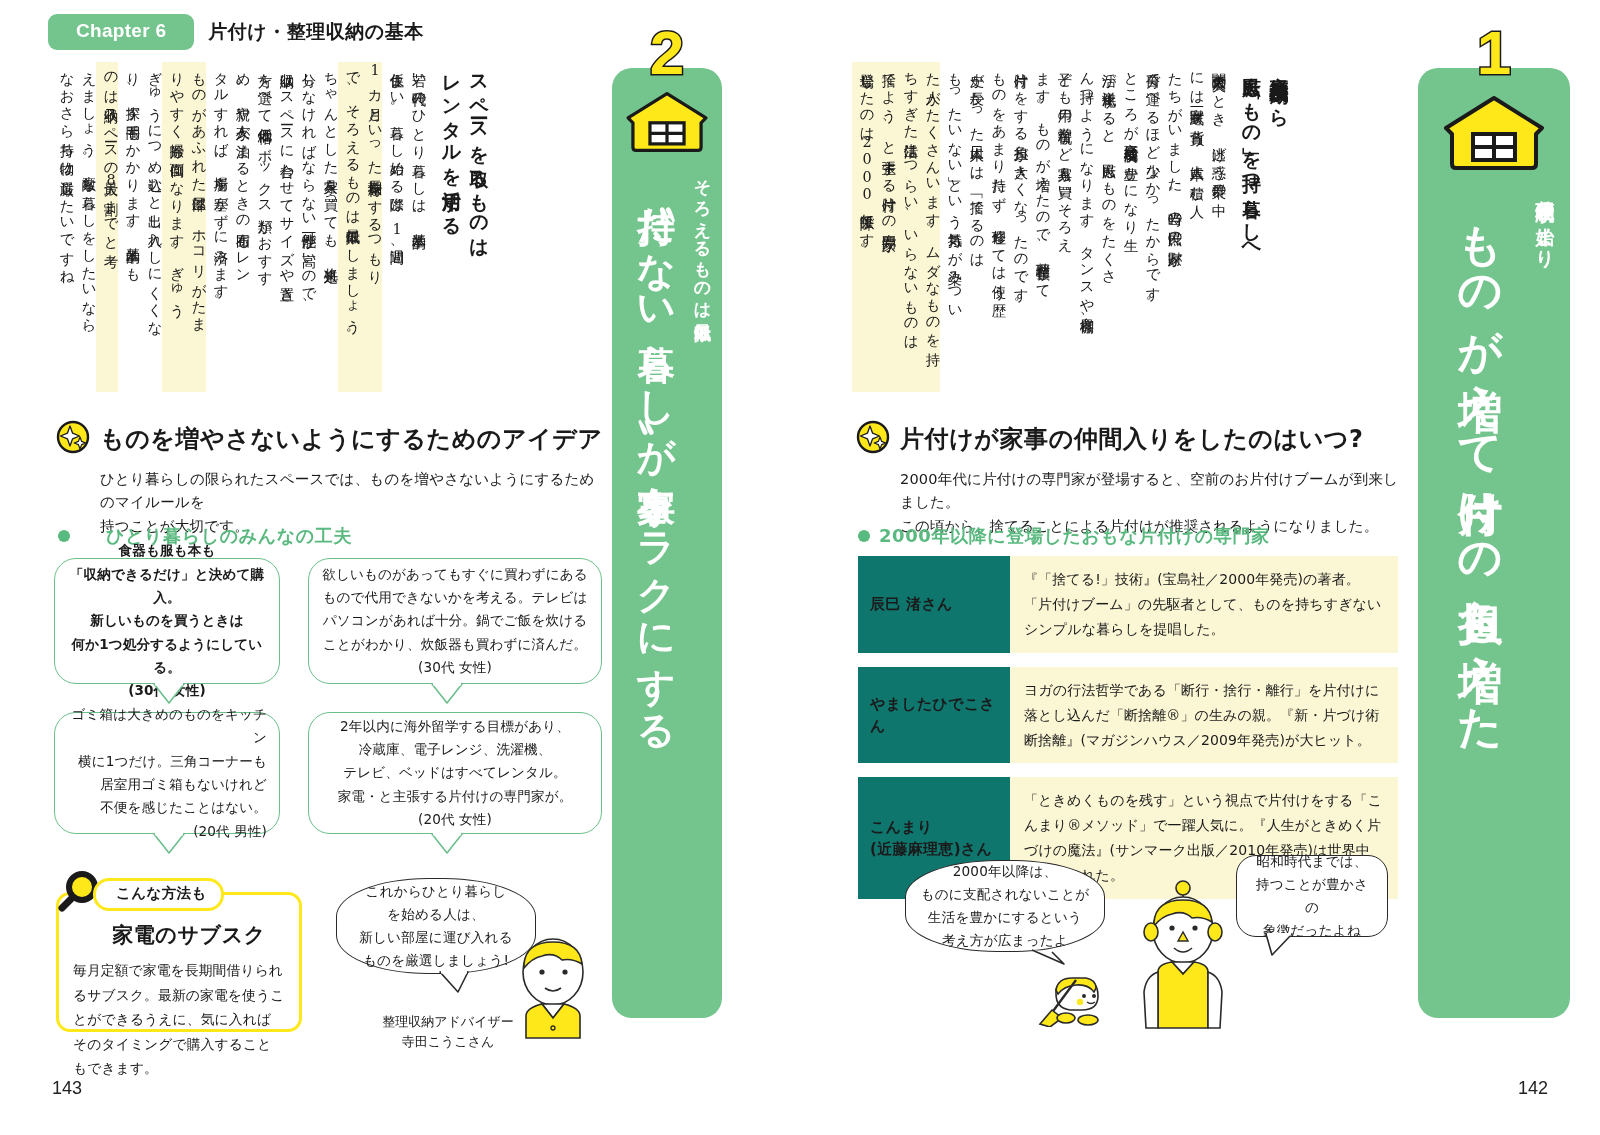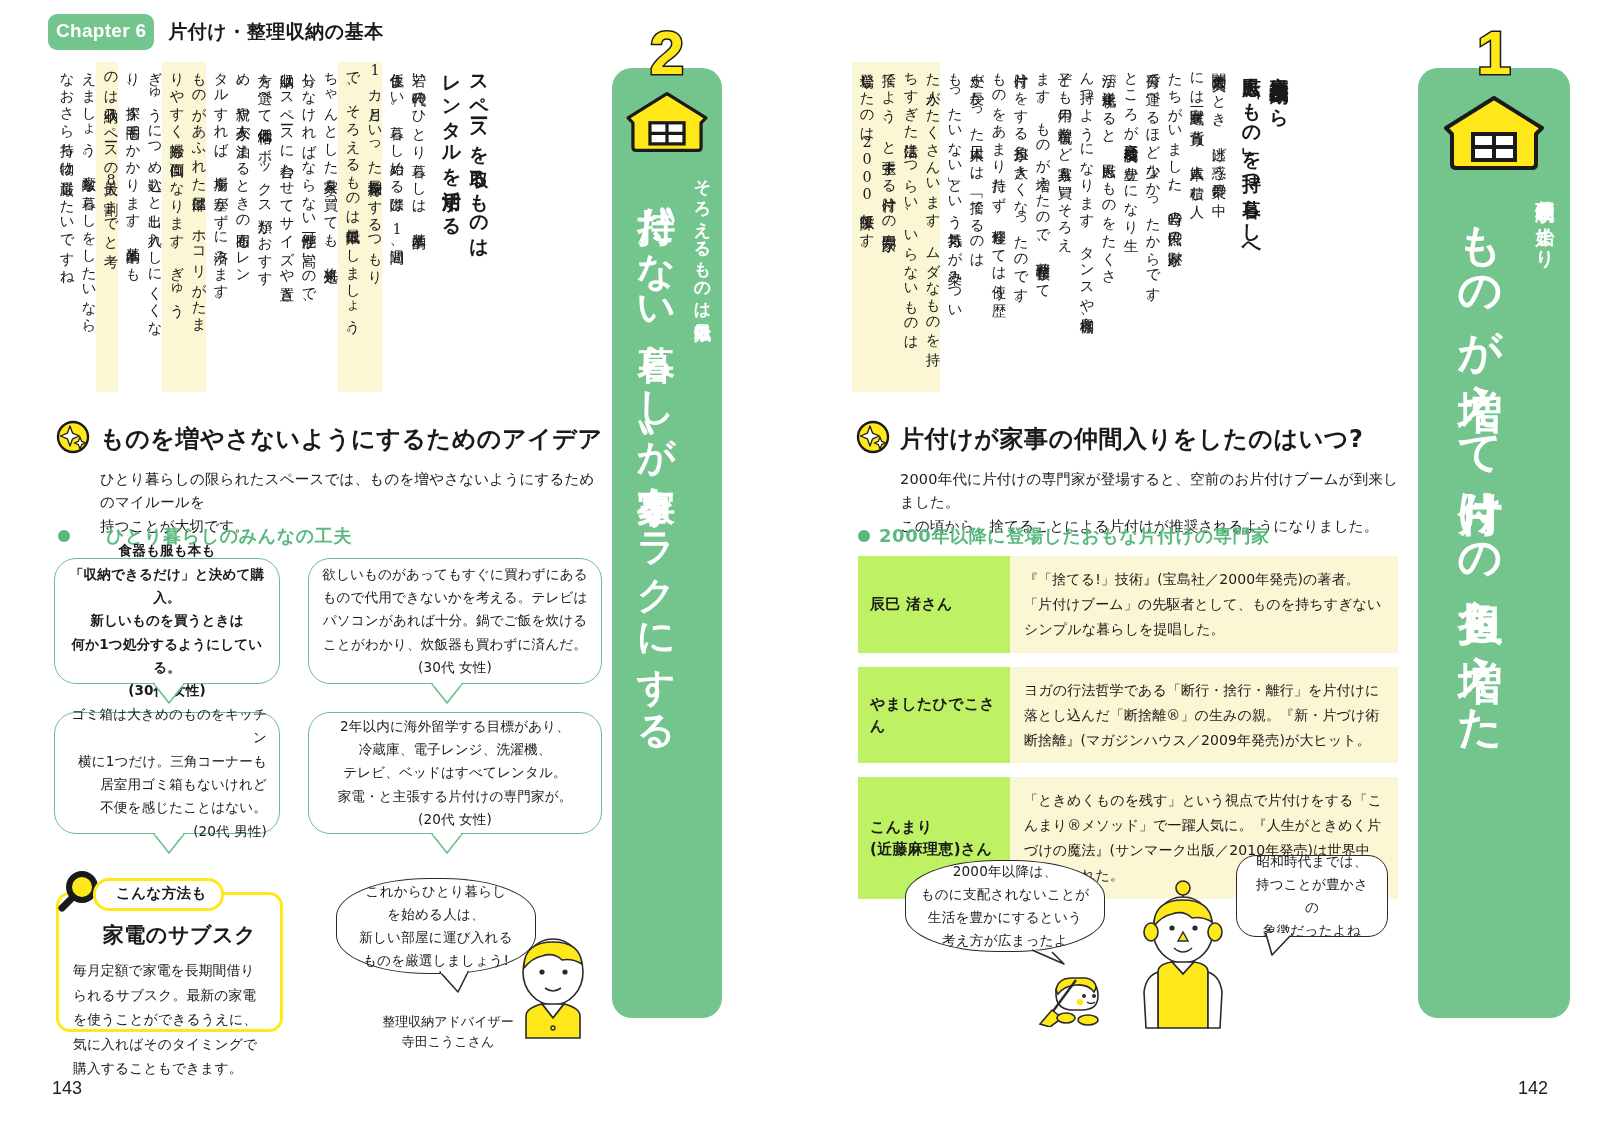--- a/index.html
+++ b/index.html
@@ -18,21 +18,21 @@
     writing-mode:vertical-rl;
     text-orientation:upright;
     -webkit-writing-mode:vertical-rl;
   }
   .nowrapv{white-space:nowrap;}
 
   
   .chapter-bar{position:absolute;left:48px;top:14px;display:flex;align-items:center;gap:14px;}
   .chapter-pill{
     background:#74c48d;color:#fff;border-radius:9px;
-    padding:6px 8px 8px;font-size:19px;font-weight:700;letter-spacing:.3px;
+    padding:6px 28px 8px;font-size:19px;font-weight:700;letter-spacing:.3px;
     font-family:"Liberation Sans",sans-serif;
   }
   .chapter-title{font-size:19px;font-weight:700;color:#1a1a1a;letter-spacing:.5px;}
 
   
   .banner{
     position:absolute;
     background:#74c48d;
     border-radius:20px;
     box-sizing:border-box;
@@ -130,21 +130,21 @@
   }
   .method-body{
     font-size:13.8px;line-height:1.78;margin:9px 14px 16px 14px;letter-spacing:.1px;
   }
   .magnifier{position:absolute;left:-8px;top:-30px;}
 
   
   .xtable{position:absolute;display:flex;flex-direction:column;gap:14px;}
   .xrow{display:flex;}
   .xname{
-    background:#bef264;width:152px;box-sizing:border-box;
+    background:#0f766e;width:152px;box-sizing:border-box;
     display:flex;align-items:center;padding:10px 12px;
     font-size:15px;font-weight:700;line-height:1.5;letter-spacing:.3px;
   }
   .xdesc{
     background:#fbf6d4;flex:1;box-sizing:border-box;padding:11px 14px;
     font-size:14px;line-height:1.78;letter-spacing:.1px;
   }
 
   
   .bubble{
@@ -396,21 +396,21 @@
 冷蔵庫、電子レンジ、洗濯機、
 テレビ、ベッドはすべてレンタル。
 家電・と主張する片付けの専門家が。
 (20代 女性)</span>
   </div>
   <svg class="char" style="left:430px;top:833px;" width="34" height="22">
     <path d="M2 1 L32 1 L17 20 Z" fill="#fff" stroke="#6cbf8b" stroke-width="1.6" stroke-linejoin="round"></path>
     <line x1="3" y1="1" x2="31" y2="1" stroke="#fff" stroke-width="3"></line>
   </svg>
 
-  <div class="method-box" style="left:56px;top:892px;width:227px;height:140px;">
+  <div class="method-box" style="left:56px;top:892px;width:246px;height:140px;">
     <div class="magnifier">
       <svg width="54" height="54" viewBox="0 0 54 54">
         <line x1="11" y1="43" x2="24" y2="30" stroke="#1a1a1a" stroke-width="7" stroke-linecap="round"></line>
         <circle cx="31" cy="22" r="13" fill="#ffe81a" stroke="#1a1a1a" stroke-width="6"></circle>
       </svg>
     </div>
     <div class="method-tab">こんな方法も</div>
     <div class="method-title">家電のサブスク</div>
     <div class="method-body">毎月定額で家電を長期間借りられるサブスク。最新の家電を使うことができるうえに、気に入ればそのタイミングで購入することもできます。</div>
   </div>

